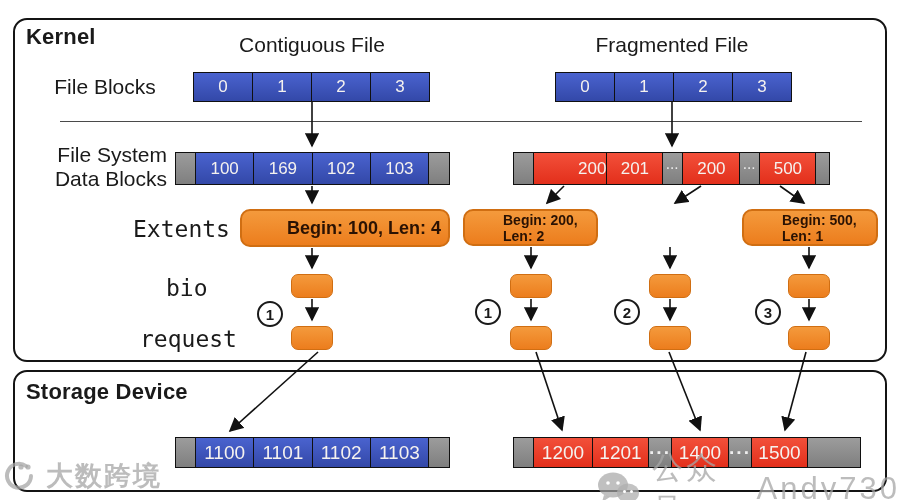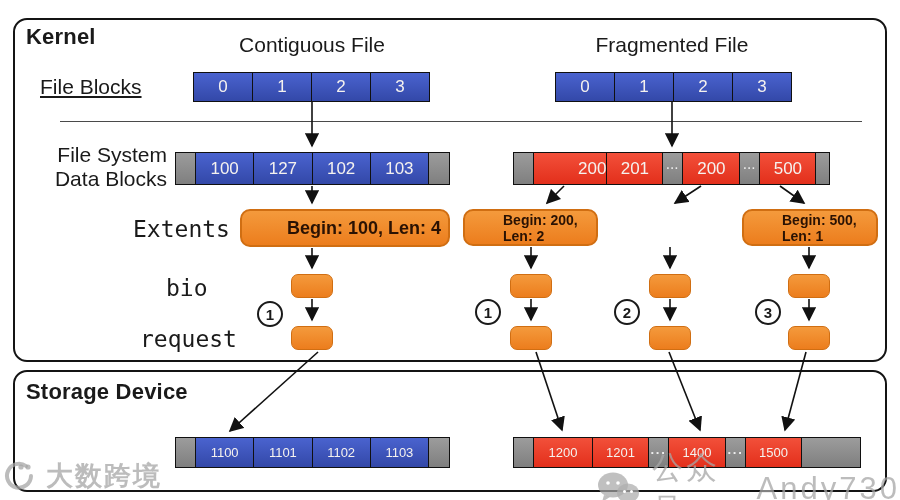--- a/index.html
+++ b/index.html
@@ -14,21 +14,21 @@
   .sep{position:absolute;border-top:1.6px solid #4a4a4a;}
   .blockrow{position:absolute;display:flex;border:1.5px solid #101010;}
   .cell{display:flex;align-items:center;justify-content:center;
         color:#f5f2ef;font-size:17px;border-right:1.2px solid #101010;}
   .cell:last-child{border-right:none;}
   .blue{background:linear-gradient(#4a63cf,#3348a8);flex:1;}
   .red{background:linear-gradient(#f2503a,#e32f1b);}
   .graycap{background:linear-gradient(#9c9c9c,#7f7f7f);}
   .dots{background:linear-gradient(#9c9c9c,#7f7f7f);color:#efefef;
         font-size:10px;letter-spacing:1px;font-weight:bold;}
-  .small .cell{font-size:13px;}
+  .small .cell{font-size:19px;}
   .extent{position:absolute;display:flex;align-items:center;justify-content:center;
           background:linear-gradient(#f49a3c,#ec7d1d);border:2px solid #d06e12;
           border-radius:10px;font-weight:bold;color:#2a1203;padding-left:38px;}
   .obox{position:absolute;width:42px;height:24px;border-radius:7px;
         background:linear-gradient(#f49a3c,#ec7d1d);border:1px solid #d06e12;}
   .qnum{position:absolute;width:26px;height:26px;border:2px solid #1a1a1a;border-radius:50%;
         display:flex;align-items:center;justify-content:center;
         font-size:15px;font-weight:bold;background:#fff;}
   #arrows{position:absolute;left:0;top:0;z-index:3;pointer-events:none;}
   .wm{position:absolute;z-index:6;display:flex;align-items:center;gap:12px;
@@ -43,21 +43,21 @@
 <div id="stage">
 
   <div class="panel" style="left:13px;top:18px;width:874px;height:344px;"></div>
 
   <div class="panel" style="left:13px;top:370px;width:874px;height:122px;"></div>
 
   <div class="title" style="left:26px;top:24px;">Kernel</div>
   <div class="colhead" style="left:192px;top:33px;width:240px;">Contiguous File</div>
   <div class="colhead" style="left:552px;top:33px;width:240px;">Fragmented File</div>
 
-  <div class="rowlabel" style="left:40px;top:75px;width:130px;text-align:left;text-decoration:underline;">File Blocks</div>
+  <div class="rowlabel" style="left:40px;top:75px;width:130px;text-align:center;">File Blocks</div>
 
   <div class="sep" style="left:60px;top:121px;width:802px;"></div>
 
   <div class="rowlabel" style="left:25px;top:143px;width:142px;text-align:right;line-height:24px;">
     <div>File System</div>
     <div>Data Blocks</div>
   </div>
 
   <div class="rowlabel mono" style="left:133px;top:216px;">Extents</div>
   <div class="rowlabel mono" style="left:166px;top:275px;">bio</div>
@@ -73,21 +73,21 @@
   <div class="blockrow" style="left:555px;top:72px;width:237px;height:30px;">
     <div class="cell blue">0</div>
     <div class="cell blue">1</div>
     <div class="cell blue">2</div>
     <div class="cell blue">3</div>
   </div>
 
   <div class="blockrow" style="left:175px;top:152px;width:275px;height:33px;">
     <div class="cell graycap" style="flex:0 0 20px;"></div>
     <div class="cell blue">100</div>
-    <div class="cell blue">127</div>
+    <div class="cell blue">169</div>
     <div class="cell blue">102</div>
     <div class="cell blue">103</div>
     <div class="cell graycap" style="flex:0 0 20px;"></div>
   </div>
 
   <div class="blockrow" style="left:513px;top:152px;width:317px;height:33px;">
     <div class="cell graycap" style="flex:0 0 20px;"></div>
     <div class="cell red" style="flex:0 0 59px;padding-left:44px;">200</div>
     <div class="cell red" style="flex:0 0 56px;">201</div>
     <div class="cell dots" style="flex:0 0 20px;">···</div>

